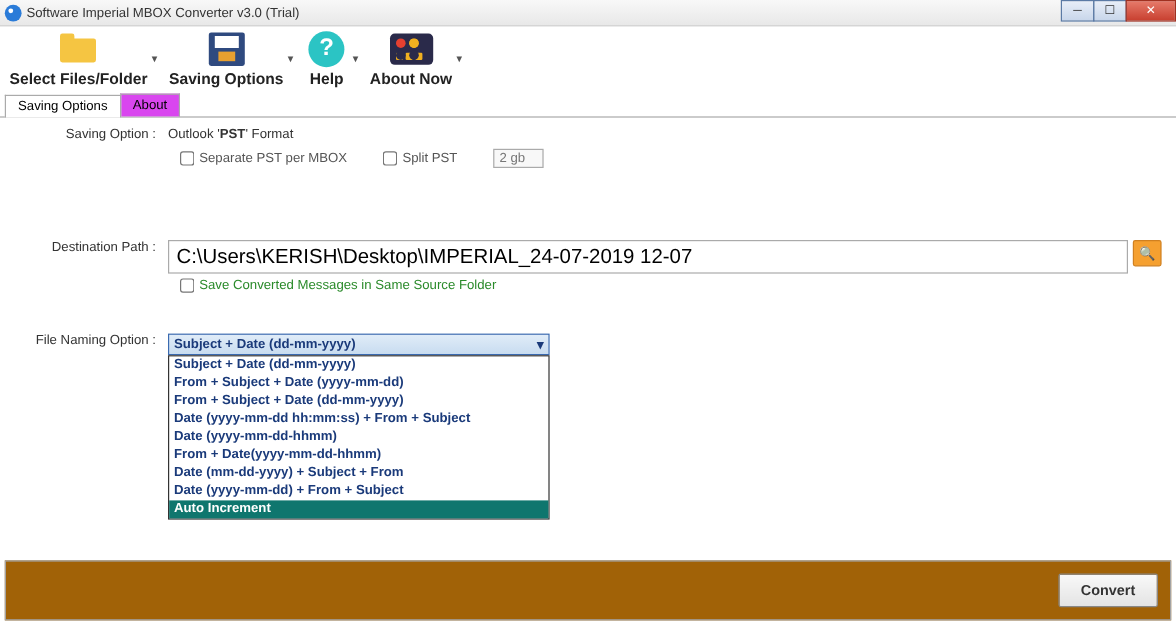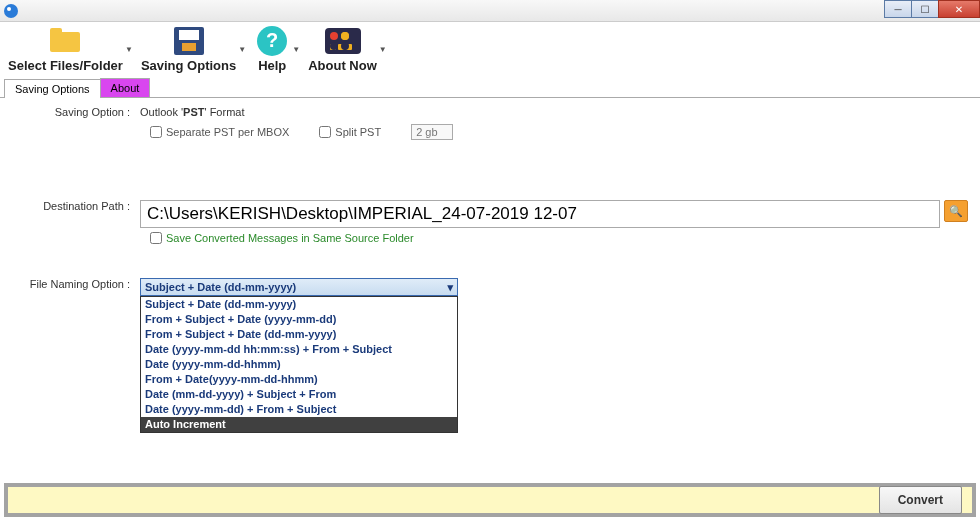--- a/index.html
+++ b/index.html
@@ -57,31 +57,32 @@
 .browse-btn { width: 24px; height: 22px; background: #f5a030; border: 1px solid #d08020; border-radius: 2px; display: flex; align-items: center; justify-content: center; color: #fff; font-size: 11px; cursor: pointer; }
 .save-same { margin-left: 138px; margin-top: 4px; display: flex; align-items: center; gap: 4px; color: #2a8a2a; }
 .save-same input { width: 12px; height: 12px; }
 
 .naming-row { margin-top: 34px; display: flex; align-items: flex-start; }
 .combo { width: 318px; border: 1px solid #3a6ab0; background: linear-gradient(#e0ecf8, #c8dcf0); padding: 2px 18px 2px 4px; font-size: 11px; font-weight: bold; color: #1a3a7a; position: relative; cursor: pointer; }
 .combo::after { content: "▾"; position: absolute; right: 4px; top: 2px; color: #1a3a7a; }
 .dropdown { position: absolute; left: 140px; top: 100%; margin-top: -156px; width: 318px; border: 1px solid #333; background: #fff; z-index: 10; }
 .dropdown-rel { position: relative; }
 .dd-item { padding: 0 4px; font-size: 11px; font-weight: bold; color: #1a3a7a; line-height: 15px; cursor: pointer; }
-.dd-item.sel { background: #404040; color: #fff; }
+.dd-item.sel { background: #0f766e; color: #fff; }
 
 
-.footer { position: absolute; left: 4px; right: 4px; bottom: 4px; height: 34px; background: #fef9c3; border: 4px solid #a3a3a3; display: flex; align-items: center; justify-content: flex-end; padding-right: 10px; }
+.footer { position: absolute; left: 4px; right: 4px; bottom: 4px; height: 50px; background: #a16207; border: 1px solid #a3a3a3; display: flex; align-items: center; justify-content: flex-end; padding-right: 10px; }
 .convert-btn { padding: 6px 18px; border: 1px solid #888; background: linear-gradient(#f8f8f8,#e4e4e4); font-size: 12px; font-weight: bold; color: #333; cursor: pointer; border-radius: 2px; }
 </style>
 </head>
 <body>
 
 <div class="titlebar">
   <div class="app-icon"></div>
+  <div class="title-text">Software Imperial MBOX Converter v3.0 (Trial)</div>
   <div class="win-controls">
     <div class="win-btn">─</div>
     <div class="win-btn">☐</div>
     <div class="win-btn close">✕</div>
   </div>
 </div>
 
 <div class="toolbar">
   <div class="tool-wrap">
     <div class="tool-group">

